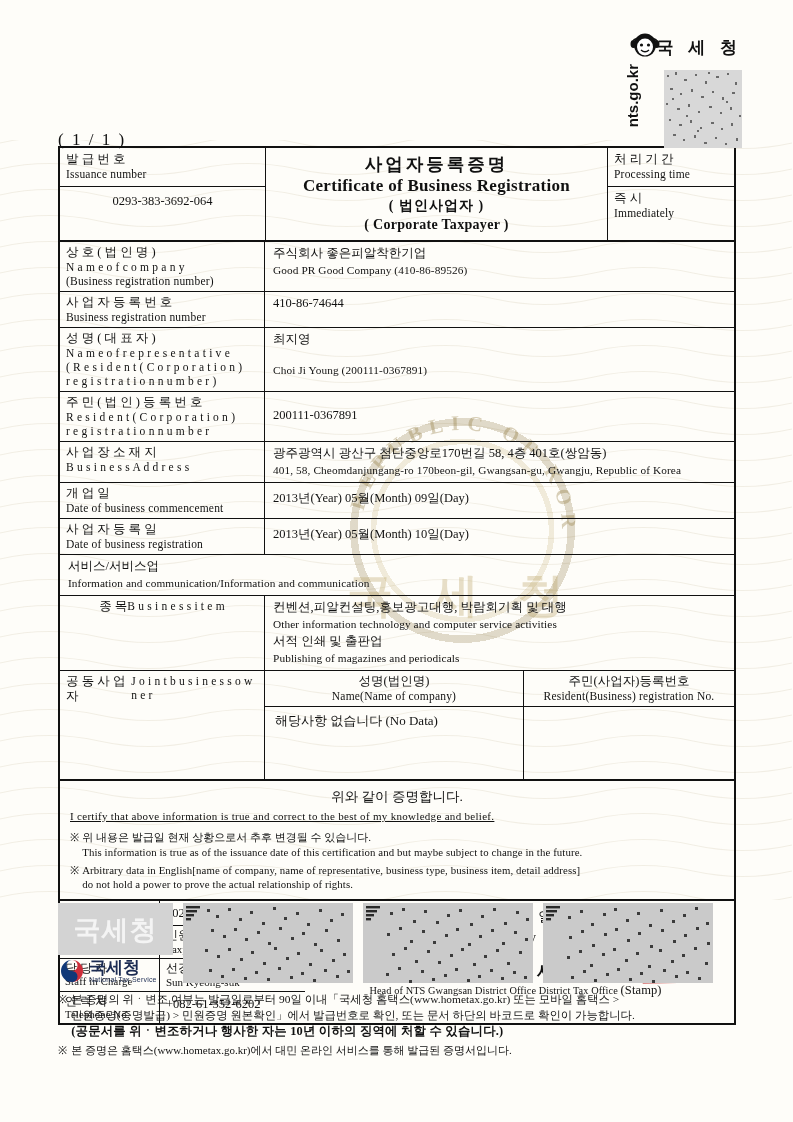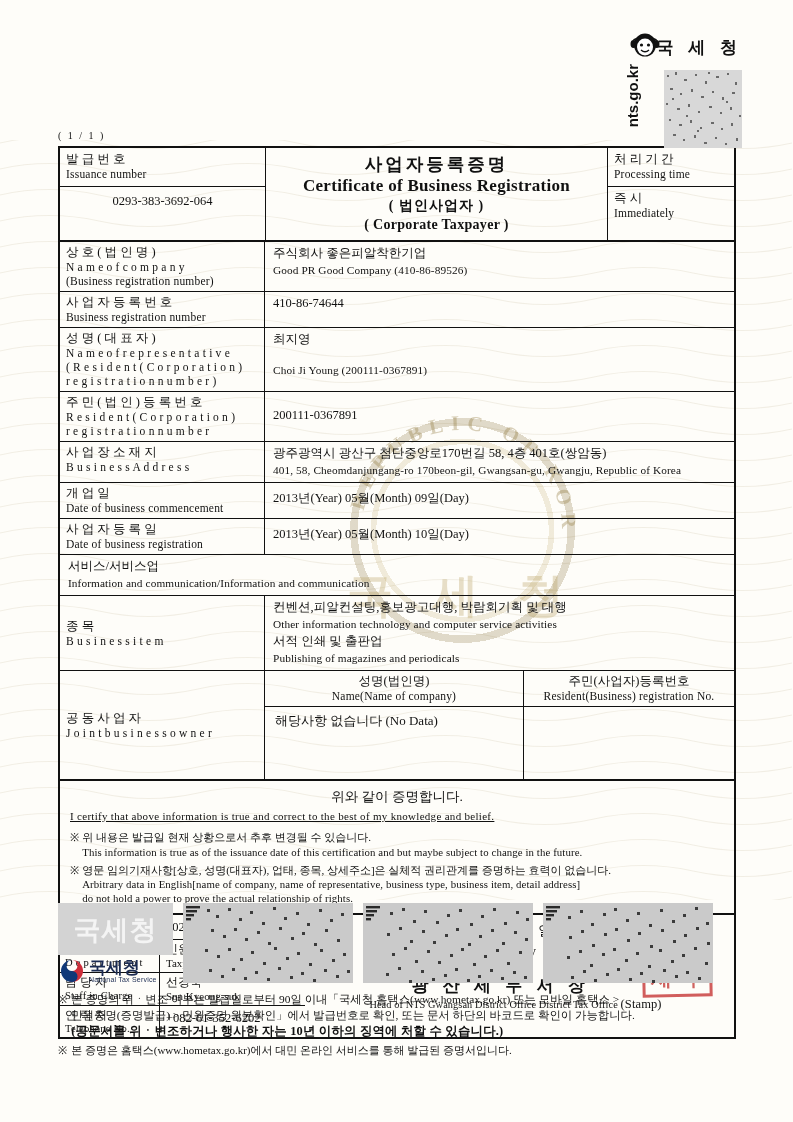--- a/index.html
+++ b/index.html
@@ -29,21 +29,21 @@
     font-family:"Liberation Sans","DejaVu Sans",sans-serif;
     font-weight:700;font-size:15px;color:#111;
     writing-mode:vertical-rl;transform:rotate(180deg);letter-spacing:0px;
   }
   .noise-sq{
     position:absolute;left:42px;top:40px;width:78px;height:78px;
     background-color:#cfcfcf;
   }
 
   .pagenum{
-    position:absolute;left:58px;top:130px;font-size:10px;letter-spacing:2px;z-index:3;
+    position:absolute;left:58px;top:130px;font-size:17px;letter-spacing:2px;z-index:3;
   }
 
   
   .doc{
     position:absolute;left:58px;top:146px;width:678px;
     border:2.2px solid #111;box-sizing:border-box;z-index:2;background:transparent;
   }
   .row{display:flex;border-bottom:1.1px solid #111;}
   .row:last-child{border-bottom:none;}
   .lbl{
@@ -69,21 +69,21 @@
   .hdr-mid .t2{font-size:17px;font-weight:700;line-height:21px;letter-spacing:.3px;}
   .hdr-mid .t3{font-size:14px;font-weight:700;letter-spacing:1px;line-height:19px;}
   .hdr-mid .t4{font-size:14px;font-weight:700;line-height:19px;letter-spacing:.3px;}
   .hdr-right{width:126px;min-width:126px;}
   .hdr-right .cellA{border-bottom:1.1px solid #111;padding:4px 6px 5px;}
   .hdr-right .cellB{padding:4px 6px 5px;}
 
   
   .joint{display:flex;border-bottom:2.2px solid #111;}
   .joint-lbl{width:205px;min-width:205px;border-right:1.1px solid #111;
-    display:flex;flex-direction:column;justify-content:center;padding:3px 6px;box-sizing:border-box;}
+    display:flex;flex-direction:row;justify-content:space-between;padding:3px 6px;box-sizing:border-box;}
   .joint-right{flex:1;display:flex;flex-direction:column;}
   .joint-head{display:flex;border-bottom:1.1px solid #111;}
   .joint-body{display:flex;flex:1;min-height:72px;}
   .jc1{width:259px;min-width:259px;border-right:1.1px solid #111;text-align:center;padding:3px 4px;box-sizing:border-box;}
   .jc2{flex:1;text-align:center;padding:3px 4px;box-sizing:border-box;font-family:Liberation Serif, serif;}
   .jc1b{width:259px;min-width:259px;border-right:1.1px solid #111;padding:5px 10px;box-sizing:border-box;}
   .jc2b{flex:1;}
 
   
   .certify{border-bottom:2.2px solid #111;padding:6px 10px 8px;}
@@ -371,21 +371,21 @@
     </div>
 
     <div class="row">
       <div class="val">
         <div class="vkr">서비스/서비스업</div>
         <div class="ven">Information and communication/Information and communication</div>
       </div>
     </div>
 
     <div class="row">
-      <div class="lbl" style="display:flex;flex-direction:column;justify-content:center">
+      <div class="lbl" style="display:flex;flex-direction:row;justify-content:center">
         <div class="kr">종                                                        목</div>
         <div class="en">B u s i n e s s      i t e m</div>
       </div>
       <div class="val">
         <div class="vkr">컨벤션,피알컨설팅,홍보광고대행, 박람회기획 및 대행</div>
         <div class="ven">Other information technology and computer service activities</div>
         <div class="vkr">서적 인쇄 및 출판업</div>
         <div class="ven">Publishing of magazines and periodicals</div>
       </div>
     </div>
@@ -421,21 +421,20 @@
         <div class="mk">※</div>
         <div class="bd">
           <div class="nkr">위 내용은 발급일 현재 상황으로서 추후 변경될 수 있습니다.</div>
           <div class="nen">This information is true as of the issuance date of this certification and but maybe subject to change in the future.</div>
         </div>
       </div>
 
       <div class="note">
         <div class="mk">※</div>
         <div class="bd">
-          <div class="nkr">영문 임의기재사항[상호, 성명(대표자), 업태, 종목, 상세주소]은 실체적 권리관계를 증명하는 효력이 없습니다.</div>
           <div class="nen">Arbitrary data in English[name of company, name of representative, business type, business item, detail address]</div>
           <div class="nen">do not hold a power to prove the actual relationship of rights.</div>
         </div>
       </div>
     </div>
 
     <div class="bottom">
       <div class="bl">
         <div class="brow">
           <div class="bl-lbl">

